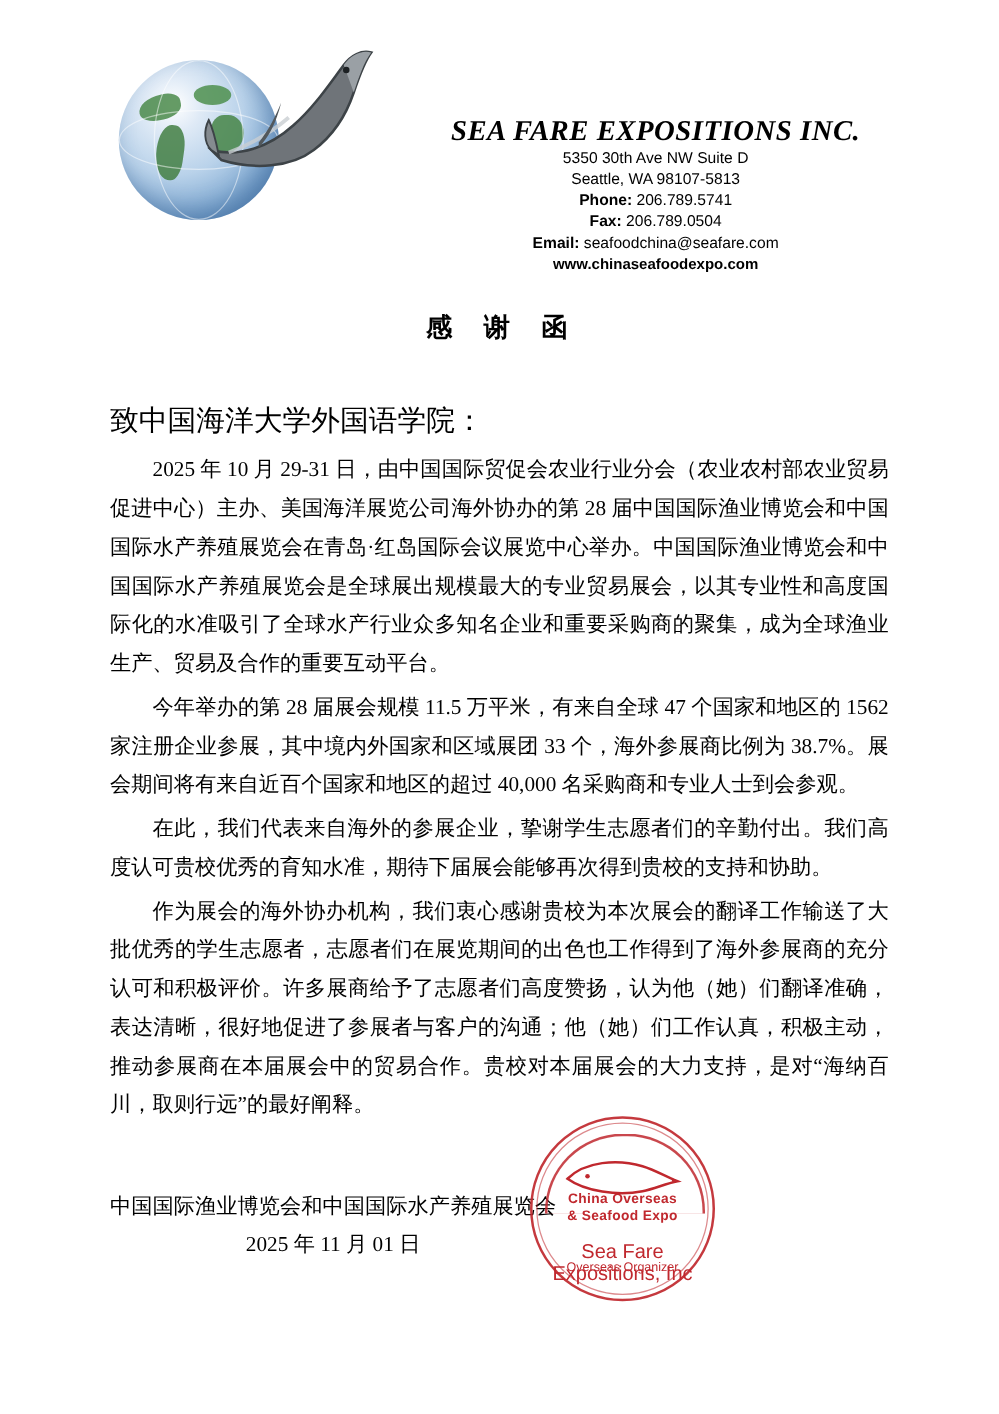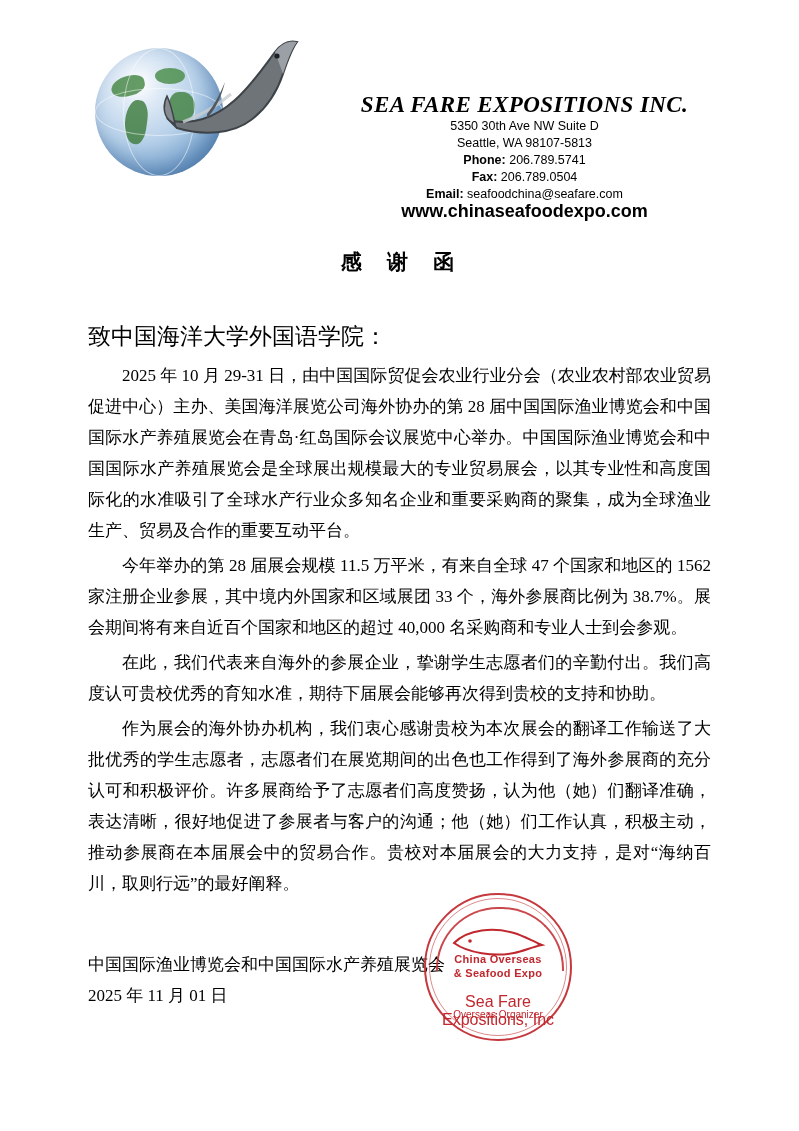--- a/index.html
+++ b/index.html
@@ -88,21 +88,21 @@
     white-space: nowrap;
     margin-top: 40px;
   }
   .addr {
     font-family: "Liberation Sans", sans-serif;
     font-size: 12.5px;
     font-weight: bold;
     line-height: 17px;
   }
   .addr .norm { font-weight: normal; }
-  .addr .site { font-weight: bold; font-size: 18px; }
+  .addr .site { font-weight: bold; font-size: 12px; }
 
   
   .doc-title {
     text-align: center;
     font-size: 21px;
     font-weight: bold;
     letter-spacing: 10px;
     margin: 28px 0 0 0;
     padding-left: 6px;
   }
@@ -128,21 +128,21 @@
   }
 
   
   .sign-block {
     position: absolute;
     left: 88px;
     bottom: 120px;
     font-size: 17px;
     line-height: 31px;
   }
-  .sign-block div { white-space: nowrap; }
+  .sign-block div { white-space: nowrap; text-align: center; }
 
   
   .seal {
     position: absolute;
     left: 424px;
     bottom: 90px;
     width: 148px;
     height: 148px;
   }
   .seal-circle {

